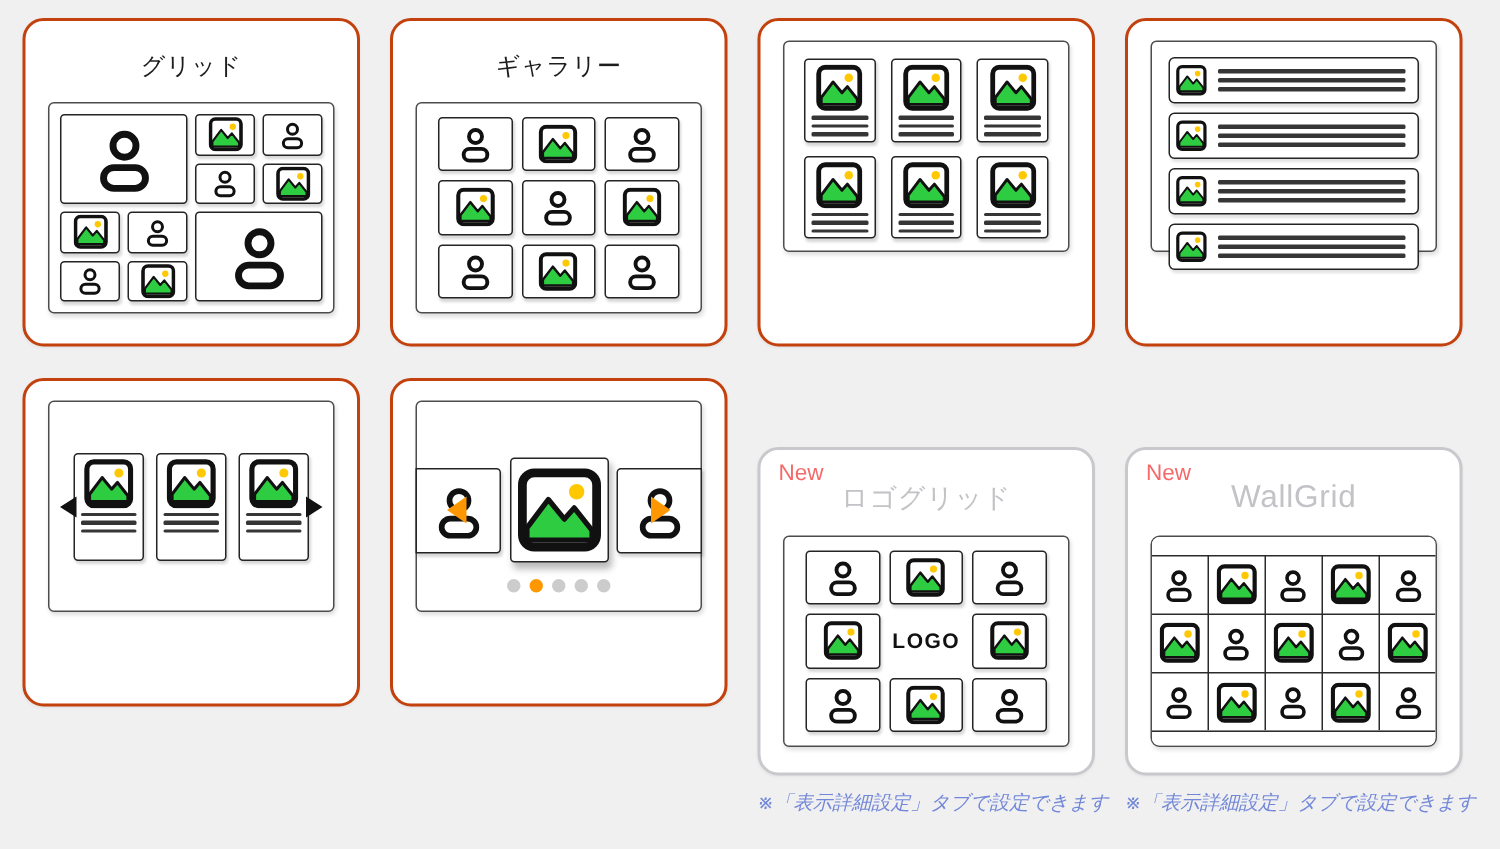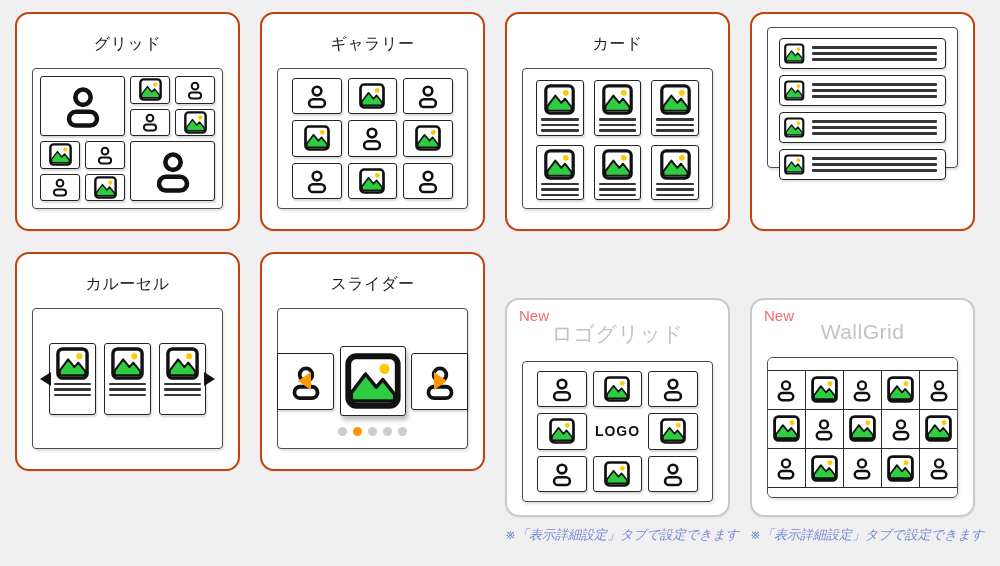--- a/index.html
+++ b/index.html
@@ -20,21 +20,21 @@
     background:#fff;border:2px solid #c2410c;border-radius:14px;
     box-shadow:0 1px 2px rgba(0,0,0,.05);
     cursor:pointer;
   }
   .card.disabled{border-color:#c9c9cd;margin-top:46px;}
   .card-title{
     text-align:center;margin-top:20px;font-size:16px;color:#1c1c1c;
     letter-spacing:.5px;
   }
   .card.disabled .card-title{color:#c3c3c7;}
-  #card-logogrid .card-title{font-size:21px;}
+  #card-logogrid .card-title{font-size:18px;}
   #card-wallgrid .card-title{font-size:21px;}
   .badge{
     position:absolute;top:7px;left:12px;
     font-size:15px;color:#f46a6a;
   }
   .footnote{
     margin-top:9px;font-size:13px;color:#7287d8;white-space:nowrap;font-style:italic;
   }
   
   .preview{
@@ -230,21 +230,20 @@
               <circle cx="12" cy="7.4" r="4" fill="#fff" stroke="#111" stroke-width="2.4"></circle>
               <rect x="4.7" y="15" width="14.6" height="7.2" rx="3.6" fill="#fff" stroke="#111" stroke-width="2.4"></rect>
             </svg>
           </div>
         </div>
     </div>
   </div>
 
   <div class="cell">
     <div class="card" id="card-card">
-      <div class="card-title">カード</div>
       <div class="preview p-cards">
           <div class="tile citem">
             <svg width="31" height="31" viewBox="0 0 24 24">
               <rect x="1.4" y="1.4" width="21.2" height="21.2" rx="3.4" fill="#fff" stroke="#111" stroke-width="2.5"></rect>
               <path d="M2.7 20.6 V17.1 L8.8 9 L13.4 14.6 L16.2 11.4 L21.3 17.8 V20.6 Z" fill="#2ecc40" stroke="#111" stroke-width="1.5" stroke-linejoin="round"></path>
               <circle cx="16.9" cy="6.8" r="2.2" fill="#ffc800"></circle>
             </svg>
             <div class="lines">
               <i></i>
               <i></i>
@@ -365,21 +364,20 @@
               <i></i>
               <i></i>
             </div>
           </div>
         </div>
     </div>
   </div>
 
   <div class="cell">
     <div class="card" id="card-carousel">
-      <div class="card-title">カルーセル</div>
       <div class="preview p-carousel">
           <span class="tri tri-l"></span>
           <div class="car-row">
             <div class="tile citem car-item">
               <svg width="33" height="33" viewBox="0 0 24 24">
                 <rect x="1.4" y="1.4" width="21.2" height="21.2" rx="3.4" fill="#fff" stroke="#111" stroke-width="2.5"></rect>
                 <path d="M2.7 20.6 V17.1 L8.8 9 L13.4 14.6 L16.2 11.4 L21.3 17.8 V20.6 Z" fill="#2ecc40" stroke="#111" stroke-width="1.5" stroke-linejoin="round"></path>
                 <circle cx="16.9" cy="6.8" r="2.2" fill="#ffc800"></circle>
               </svg>
               <div class="lines">
@@ -413,21 +411,20 @@
               </div>
             </div>
           </div>
           <span class="tri tri-r"></span>
         </div>
     </div>
   </div>
 
   <div class="cell">
     <div class="card" id="card-slider">
-      <div class="card-title">スライダー</div>
       <div class="preview p-slider">
           <div class="tile sl-tile sl-left">
             <svg width="38" height="38" viewBox="0 0 24 24">
               <circle cx="12" cy="7.4" r="4" fill="#fff" stroke="#111" stroke-width="2.4"></circle>
               <rect x="4.7" y="15" width="14.6" height="7.2" rx="3.6" fill="#fff" stroke="#111" stroke-width="2.4"></rect>
             </svg>
           </div>
           <div class="tile sl-center">
             <svg width="56" height="56" viewBox="0 0 24 24">
               <rect x="1.4" y="1.4" width="21.2" height="21.2" rx="3.4" fill="#fff" stroke="#111" stroke-width="2.5"></rect>

